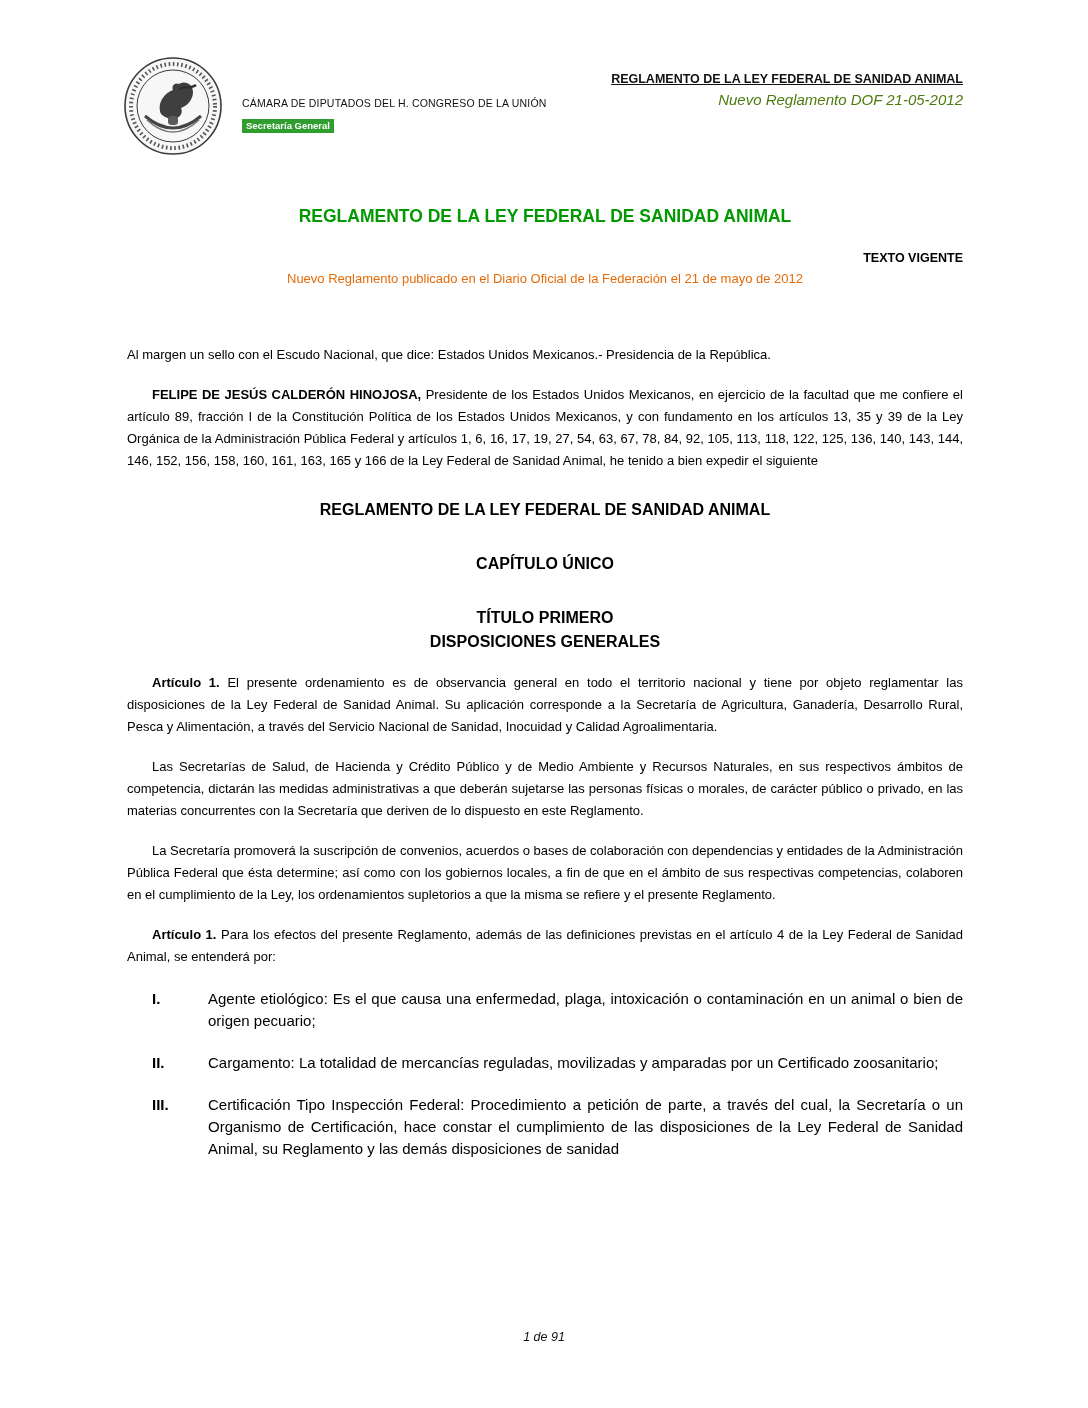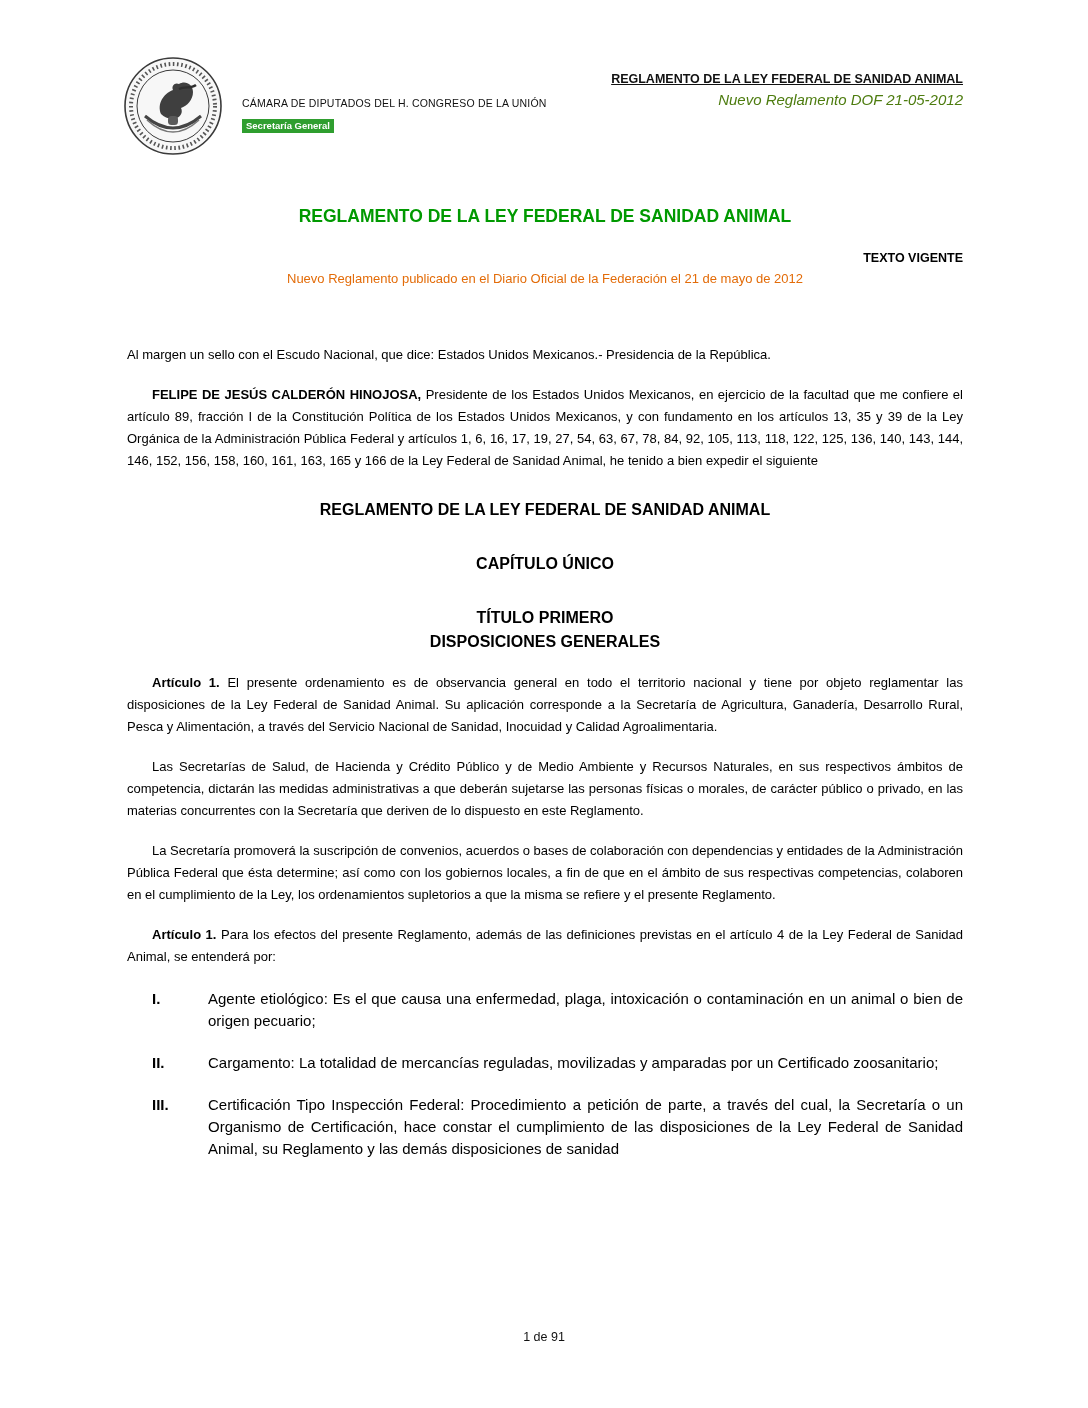--- a/index.html
+++ b/index.html
@@ -118,20 +118,21 @@
   }
   .def-text { flex: 1; text-align: justify; }
   .footer {
     position: absolute;
     bottom: 64px;
     left: 0;
     width: 100%;
     text-align: center;
     font-size: 12.5px;
     color: #111;
+    font-style: italic;
   }
 </style>
 </head>
 <body>
 
 <div class="page">
 
   <div class="header">
 
     <svg class="logo" viewBox="0 0 100 100" aria-hidden="true">

